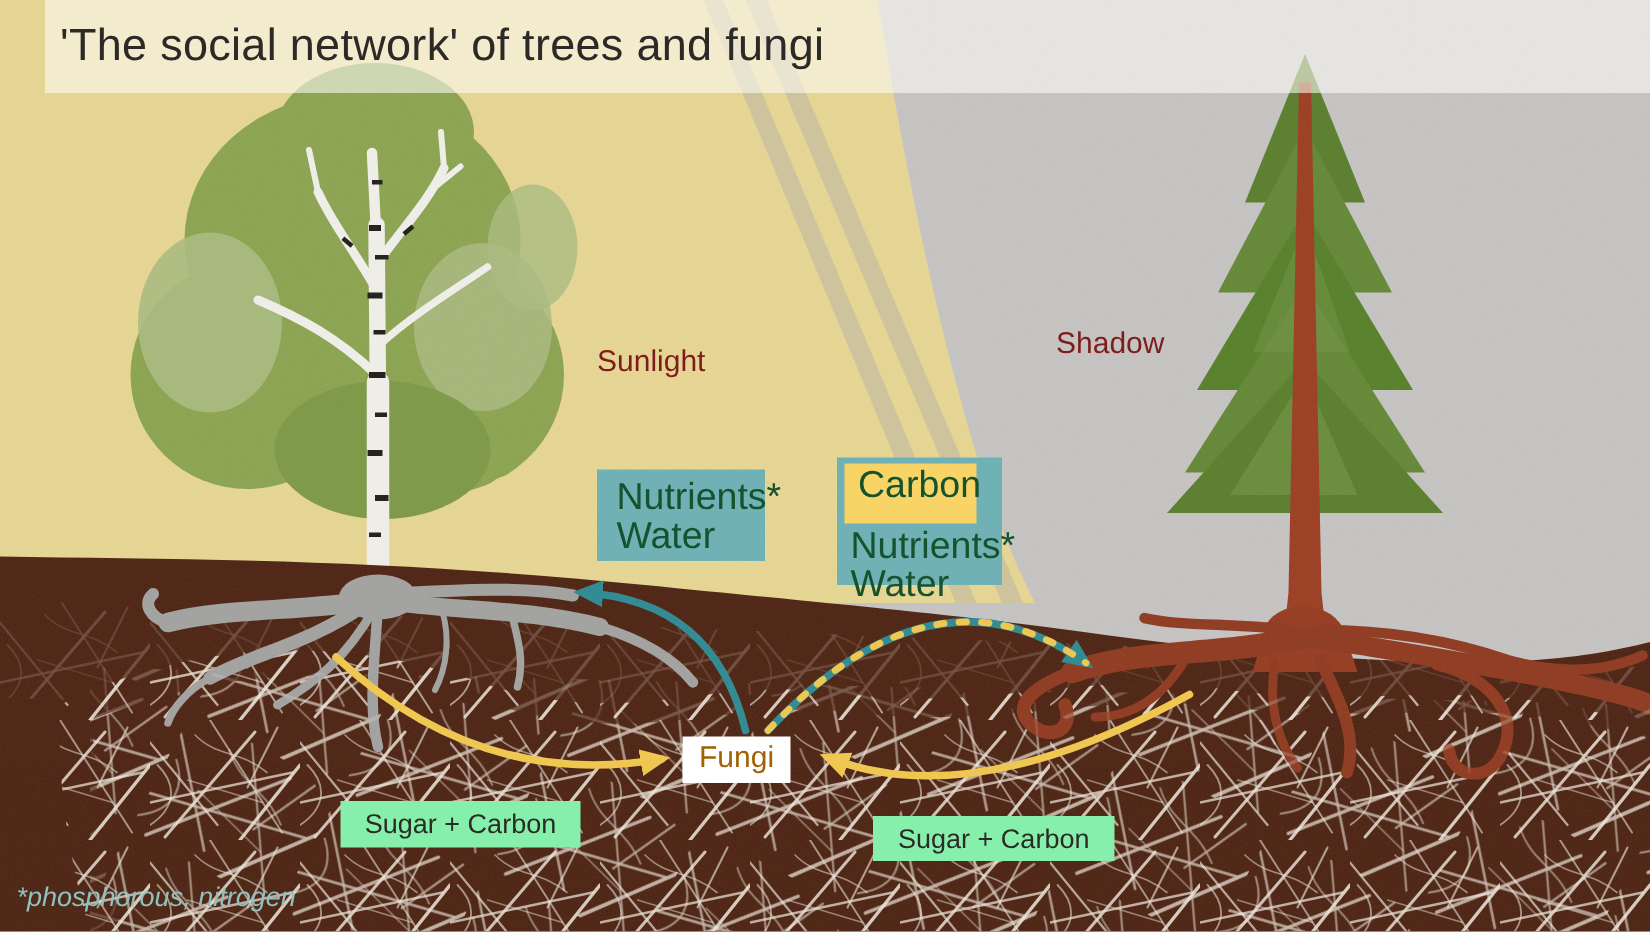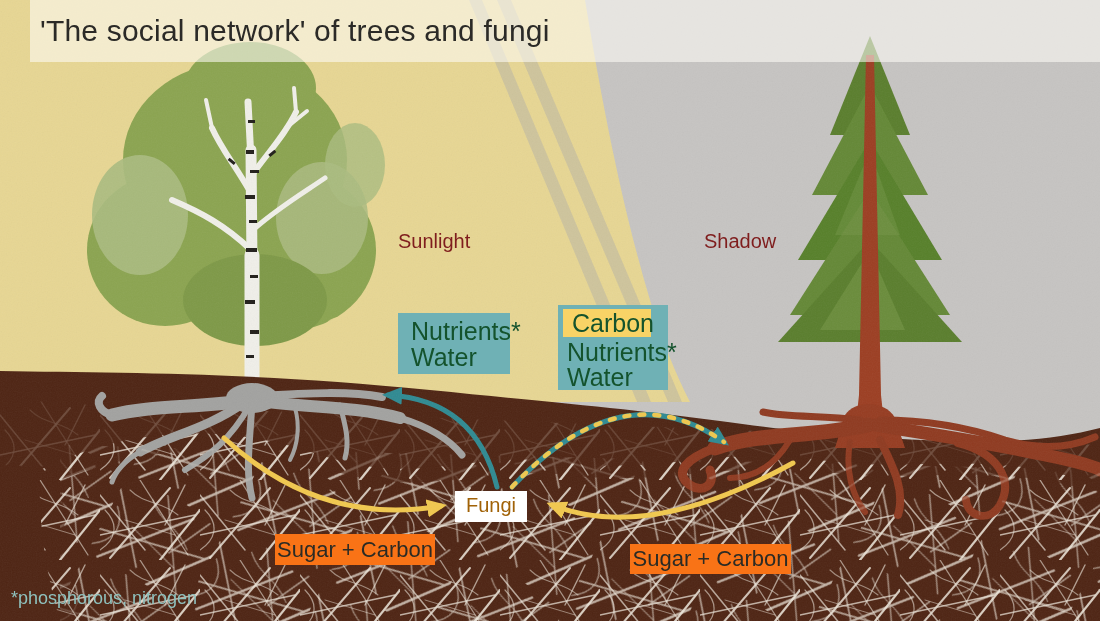--- a/index.html
+++ b/index.html
@@ -13,41 +13,41 @@
     position:absolute;left:0;top:0;width:1100px;height:62px;
     background:rgba(253,252,247,0.58);
     margin-left:30px;
   }
   .titlebar h1{
     margin:0;padding:0 0 0 10px;font-size:30px;font-weight:400;
     line-height:62px;color:#2b2a27;letter-spacing:.2px;white-space:nowrap;
   }
   .plainlabel{position:absolute;font-size:20px;color:#7f1d1d;}
   .sunlight{left:398px;top:230px;}
-  .shadow{left:704px;top:230px;}
+  .shadow{left:704px;top:218px;}
   .tealbox{
     position:absolute;background:#6fb1b5;color:#14532d;font-size:25px;line-height:26px;
   }
   .tealbox.left{left:398px;top:313px;width:112px;height:61px;padding:5px 0 0 13px;box-sizing:border-box;}
   .tealbox.right{left:558px;top:305px;width:110px;height:85px;padding:4px 0 0 5px;box-sizing:border-box;}
   .carbonbox{
-    width:88px;height:28px;background:#f8d366;line-height:28px;
+    width:88px;height:40px;background:#f8d366;line-height:28px;
     padding-left:9px;box-sizing:border-box;margin-bottom:3px;
   }
   .tealbox.right .lines{padding-left:4px;line-height:25px;}
   .fungibox{
     position:absolute;left:455px;top:491px;background:#ffffff;color:#a16207;
     font-size:20px;padding:3px 11px 5px 11px;
   }
   .sugarbox{
-    position:absolute;background:#f97316;color:#2b2b25;font-size:22px;text-align:center;margin-left:48px;
+    position:absolute;background:#86efac;color:#2b2b25;font-size:18px;text-align:center;
   }
   .sugarbox.left{left:227px;top:534px;width:160px;height:31px;line-height:31px;}
   .sugarbox.right{left:582px;top:544px;width:161px;height:30px;line-height:30px;}
-  .footnote{position:absolute;left:11px;top:588px;font-size:18px;color:#8fc2be;}
+  .footnote{position:absolute;left:11px;top:588px;font-size:18px;color:#8fc2be;font-style:italic;}
 </style>
 </head>
 <body>
 
 <div class="stage">
 
   <svg class="scene" width="1100" height="621" viewBox="0 0 1100 621">
     <defs>
       <g id="mycg" stroke="#efe8dc" stroke-linecap="round" fill="none">
         <path d="M0,15 L45,70" stroke-width="1.5" opacity="0.7"></path>

